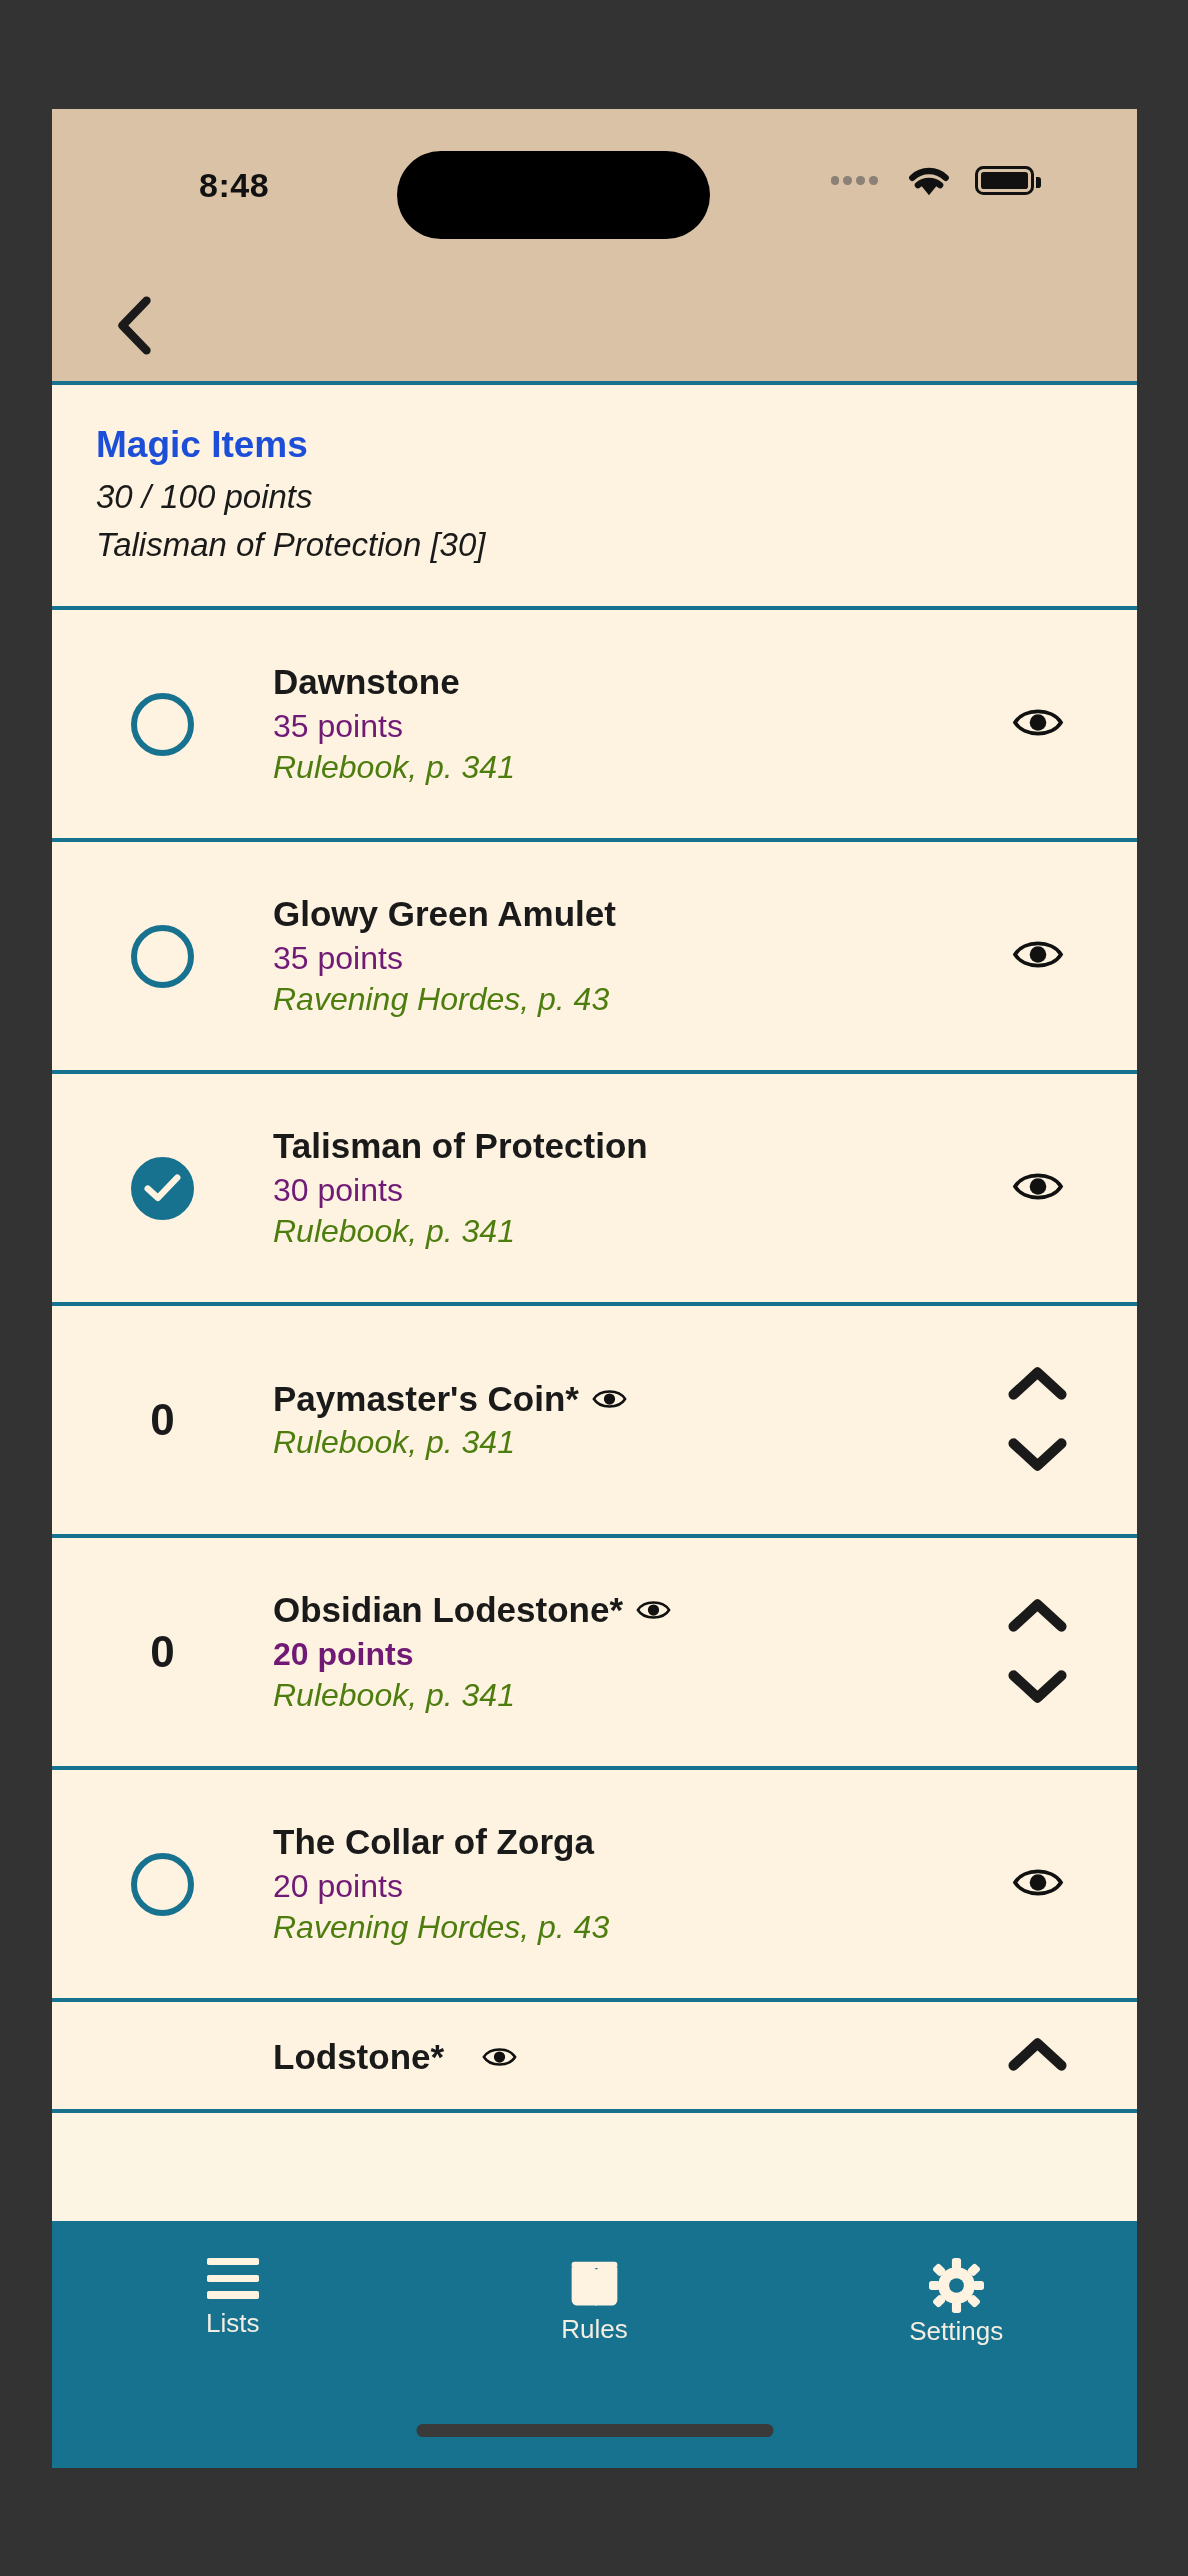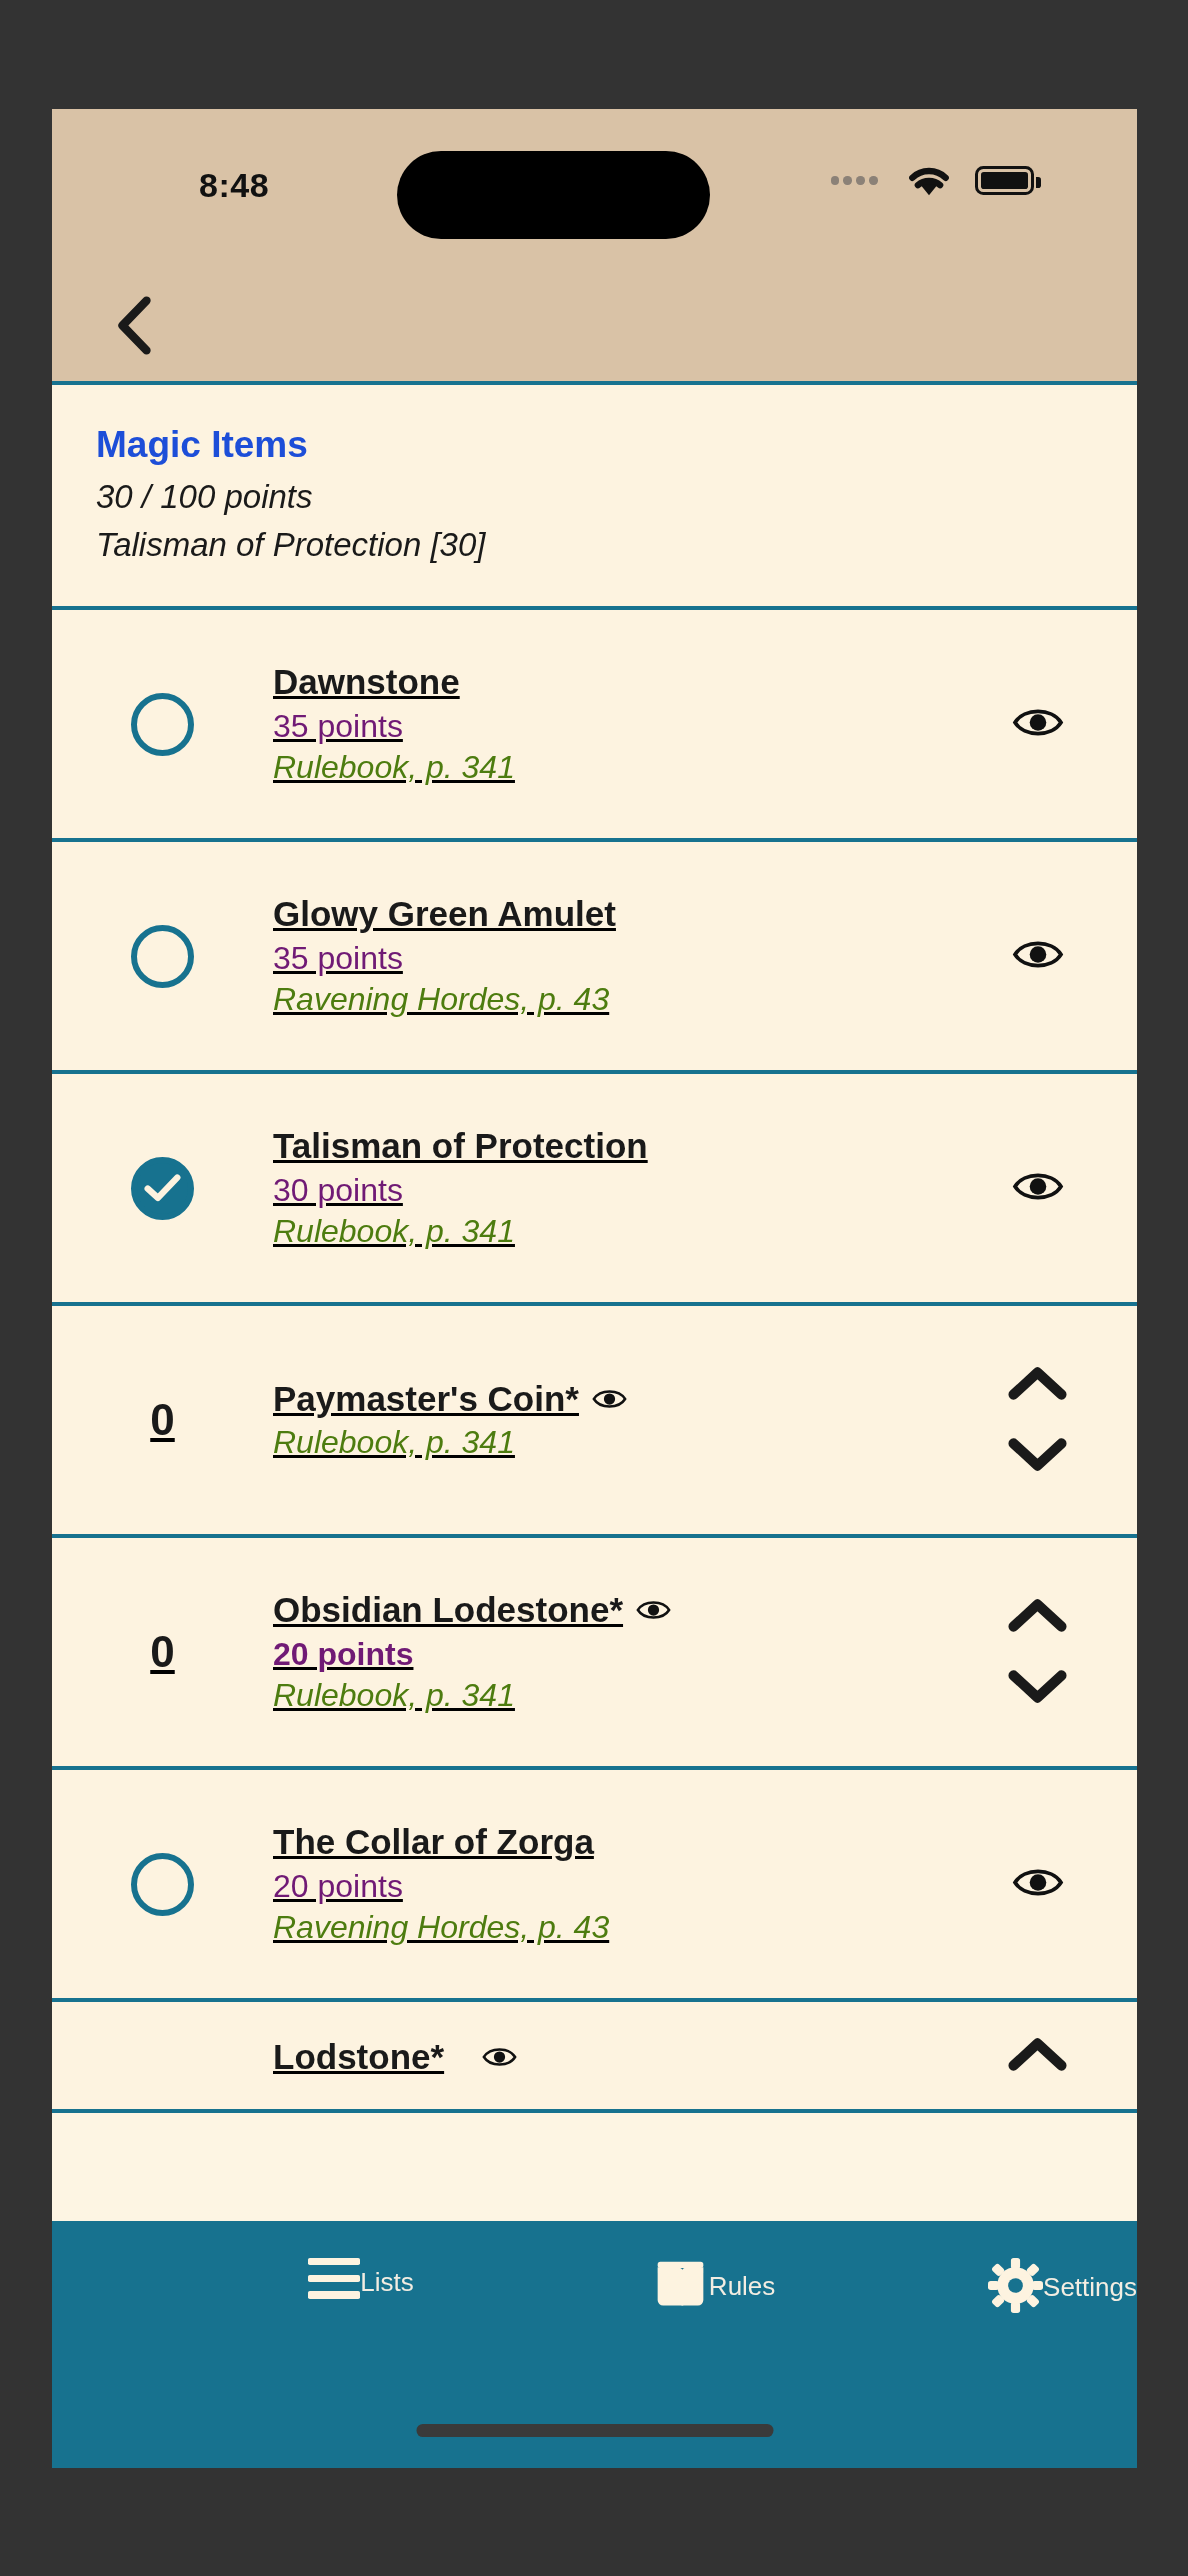--- a/index.html
+++ b/index.html
@@ -100,21 +100,20 @@
 
   
   .row {
     display: flex;
     align-items: center;
     background: #fdf3e0;
     border-bottom: 4.6px solid #17728f;
     min-height: 232px;
     padding: 0 44px 0 0;
     position: relative;
-    text-decoration: underline;
   }
   .row-left {
     width: 221px;
     flex: 0 0 221px;
     display: flex;
     align-items: center;
     justify-content: center;
   }
   .circle {
     width: 63px; height: 63px;
@@ -175,21 +174,21 @@
     left: 0; bottom: 0;
     width: 1085px; height: 247px;
     background: #17728f;
     display: flex;
     align-items: flex-start;
     padding-top: 37px;
   }
   .tab {
     flex: 1 1 0;
     display: flex;
-    flex-direction: row;
+    flex-direction: column;
     align-items: center;
     gap: 0;
     cursor: pointer;
     justify-content: flex-end;
   }
   .tab-label {
     font-size: 26px;
     color: #f3ede2;
   }
   .home-indicator {

